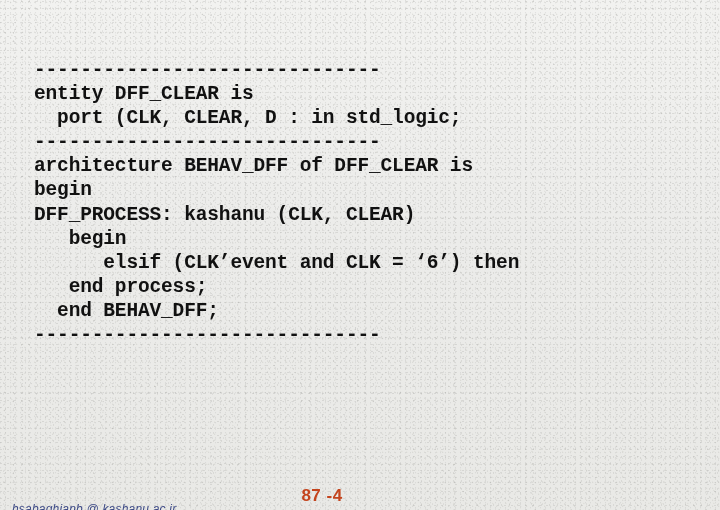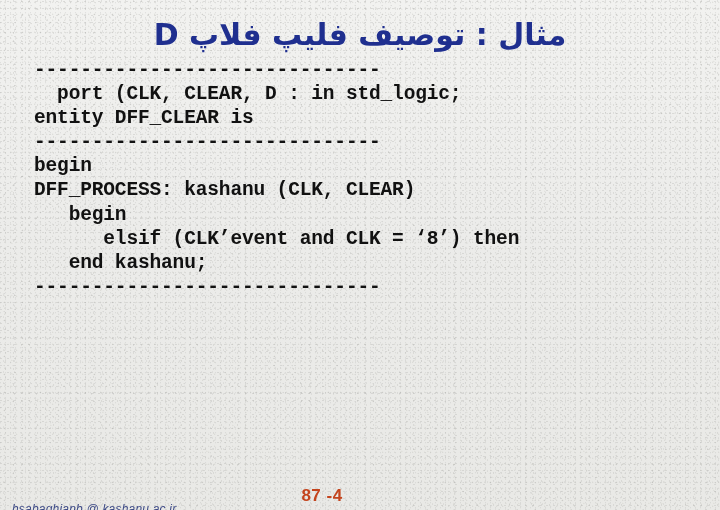--- a/index.html
+++ b/index.html
@@ -130,34 +130,33 @@
     direction: rtl;
     white-space: nowrap;
     margin-top: 24px;
   }
 </style>
 </head>
 <body>
 
 <div id="slide">
 
-  <div class="title-row">
-    <span class="slide-title">مثال : توصیف فلیپ فلاپ D</span>
-  </div>
 
   <div class="code-block">
       <div class="sep-line">------------------------------</div>
+      <div class="code-line">entity DFF_CLEAR is</div>
       <div class="code-line">  port (CLK, CLEAR, D : in std_logic;</div>
-      <div class="code-line">entity DFF_CLEAR is</div>
       <div class="sep-line">------------------------------</div>
+      <div class="code-line">architecture BEHAV_DFF of DFF_CLEAR is</div>
       <div class="code-line">begin</div>
       <div class="code-line">DFF_PROCESS: kashanu (CLK, CLEAR)</div>
       <div class="code-line">   begin</div>
-      <div class="code-line">      elsif (CLK’event and CLK = ‘8’) then</div>
-      <div class="code-line">   end kashanu;</div>
+      <div class="code-line">      elsif (CLK’event and CLK = ‘6’) then</div>
+      <div class="code-line">   end process;</div>
+      <div class="code-line">  end BEHAV_DFF;</div>
       <div class="sep-line">------------------------------</div>
     </div>
 
   <div class="footer">
     <span class="footer-email">hsabaghianb @ kashanu.ac.ir</span>
     <span class="footer-page">87 -4</span>
     <span class="footer-right">طراحی خودکار</span>
   </div>
 
 </div>

